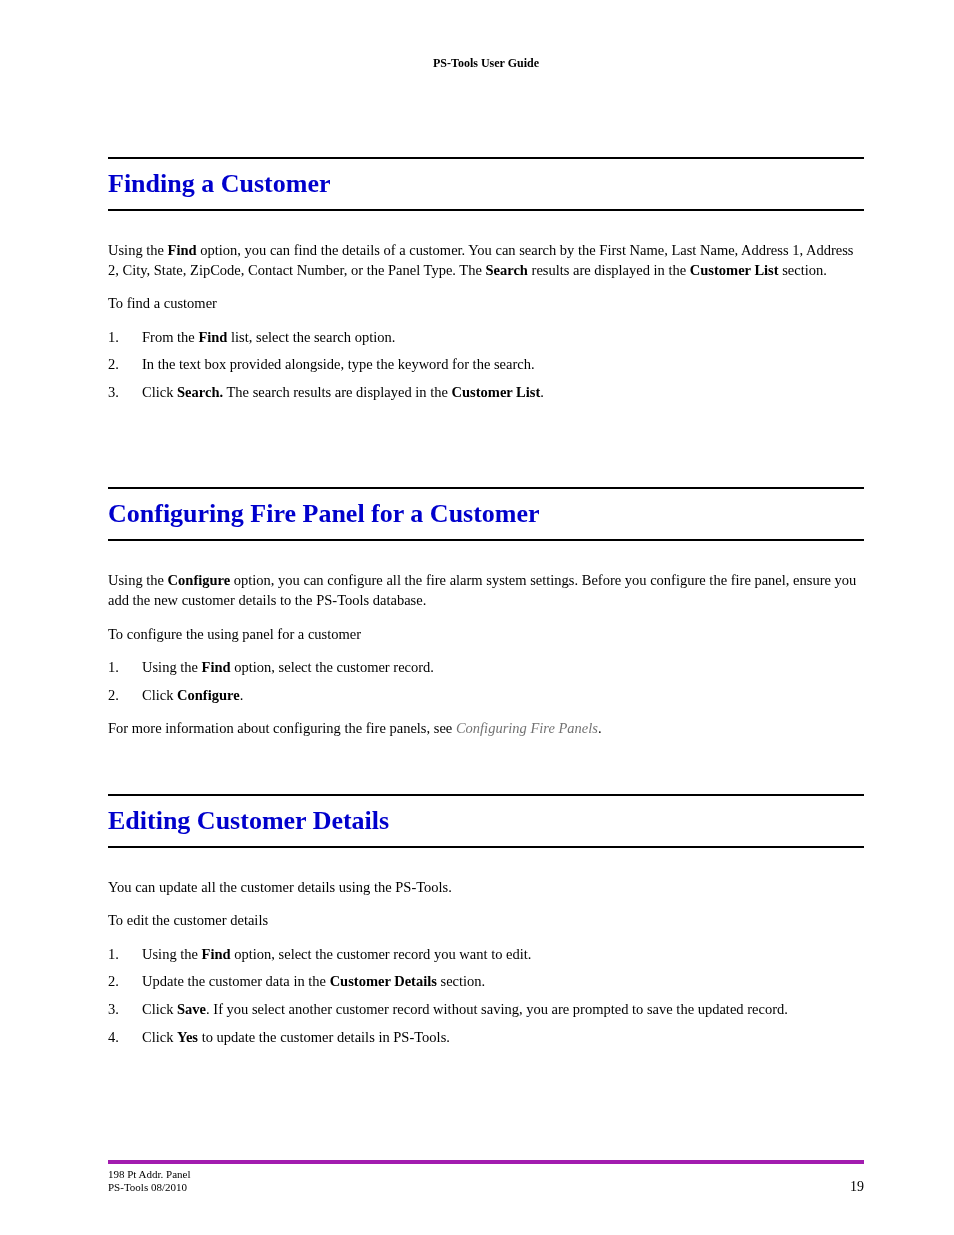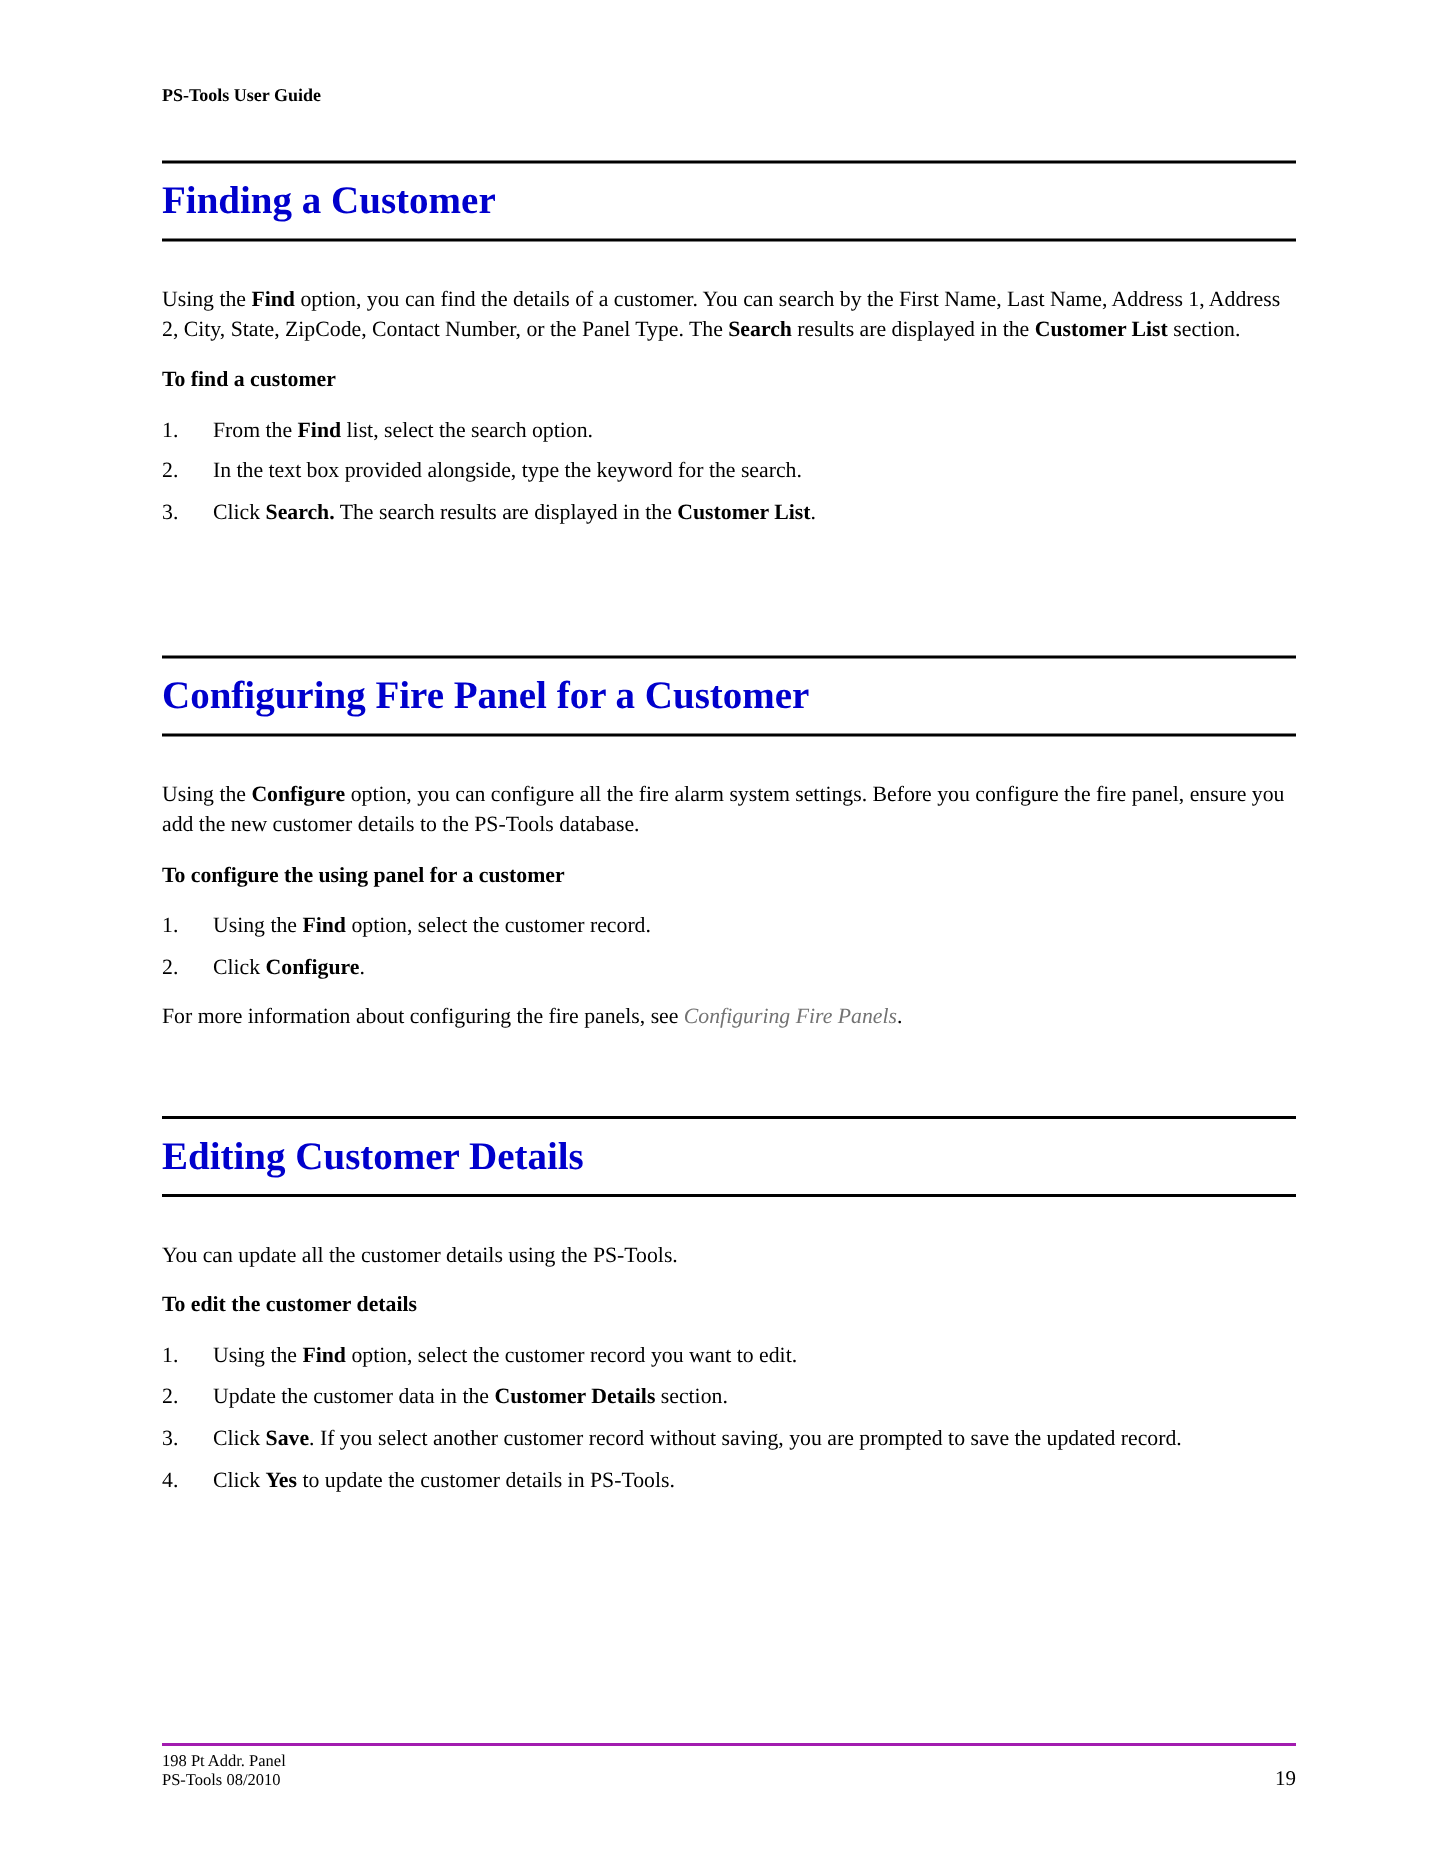--- a/index.html
+++ b/index.html
@@ -10,25 +10,25 @@
     color: #000;
     width: 954px;
   }
   .page {
     padding: 56px 90px 40px 108px;
     box-sizing: border-box;
     min-height: 1235px;
     position: relative;
   }
   .header-right {
-    text-align: left;
+    text-align: center;
     font-family: "Times New Roman", serif;
     font-weight: bold;
     font-size: 12px;
-    margin-bottom: 36px;
+    margin-bottom: 86px;
   }
   .section-rule-top {
     border-top: 2px solid #000;
     margin: 0;
   }
   .section-rule-bottom {
     border-top: 2px solid #000;
     margin: 0;
   }
   h1.section-heading {
@@ -40,21 +40,21 @@
   .content-block {
     margin-top: 30px;
     margin-bottom: 55px;
     font-size: 14.5px;
     line-height: 1.35;
   }
   .content-block p {
     margin: 0 0 14px 0;
   }
   .subheading {
-    font-weight: bold;
+    font-weight: normal;
     margin: 0 0 10px 0;
   }
   ol.steps {
     margin: 0 0 14px 0;
     padding-left: 0;
     list-style: none;
   }
   ol.steps li {
     margin-bottom: 8px;
     padding-left: 34px;
@@ -69,21 +69,21 @@
     color: #737373;
     font-style: italic;
     text-align: right;
   }
   .b { font-weight: bold; }
   .footer {
     position: absolute;
     bottom: 40px;
     left: 108px;
     right: 90px;
-    border-top: 2px solid #a21caf;
+    border-top: 4px solid #a21caf;
     padding-top: 4px;
     font-size: 11px;
     display: flex;
     justify-content: space-between;
     align-items: flex-end;
   }
   .footer-left { line-height: 1.25; }
   .footer-right { font-size: 14px; }
   .section-gap { height: 30px; }
 </style>

